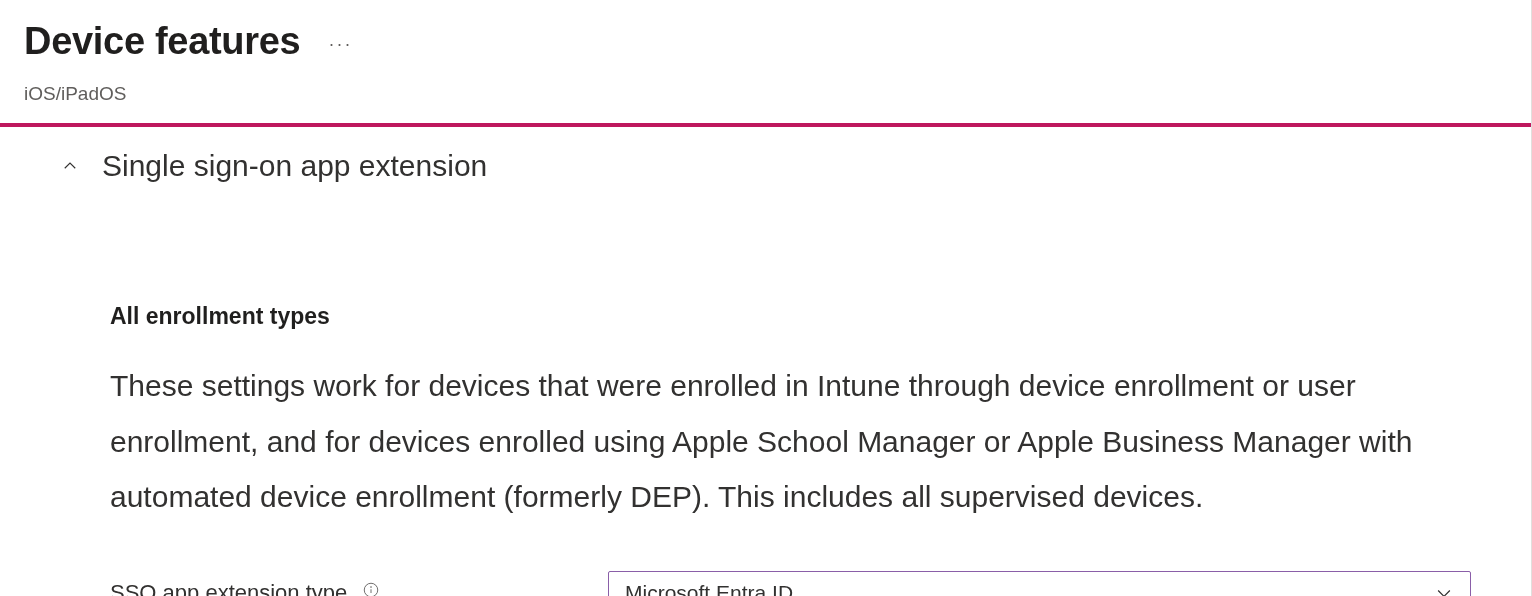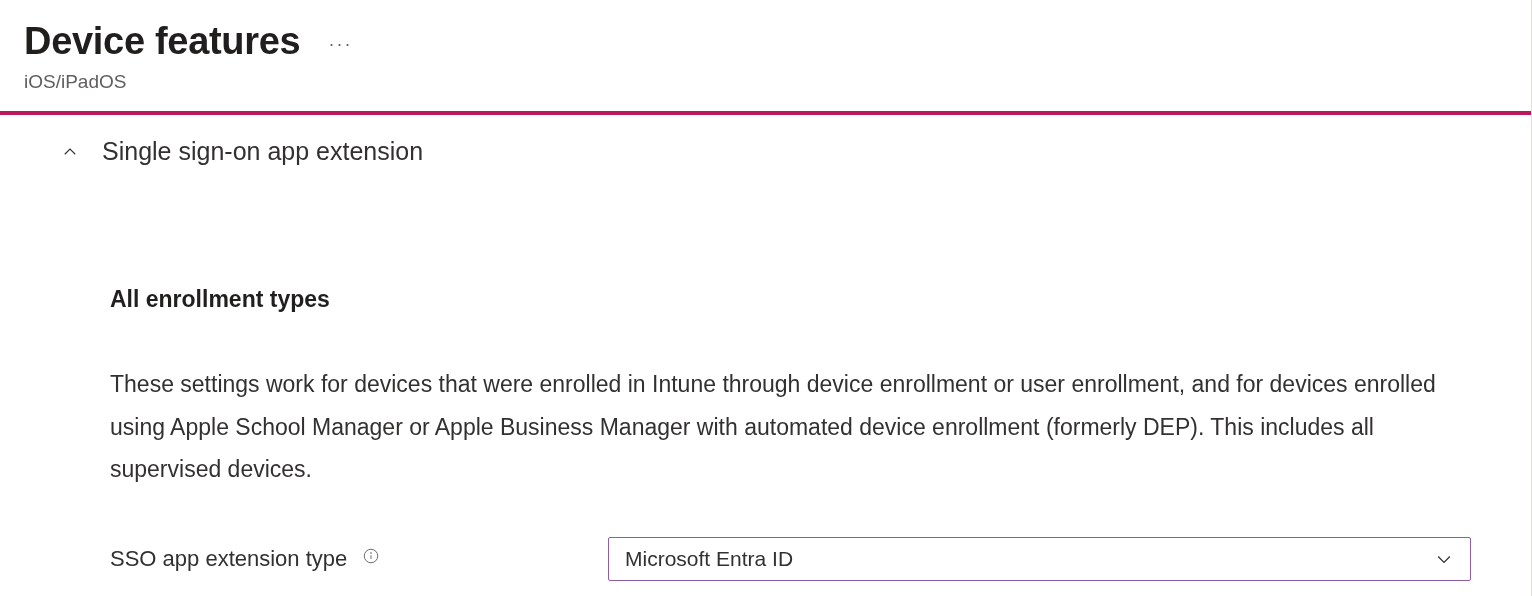--- a/index.html
+++ b/index.html
@@ -33,21 +33,21 @@
     .more-dots {
       font-size: 18px;
       color: #605e5c;
       letter-spacing: 2px;
       cursor: pointer;
       margin-top: 6px;
     }
     .subtitle {
       font-size: 19px;
       color: #605e5c;
-      margin-top: 8px;
+      margin-top: 20px;
     }
     .content {
       padding: 22px 60px 0 60px;
     }
     .section-header {
       display: flex;
       align-items: center;
       gap: 22px;
       cursor: pointer;
     }
@@ -59,46 +59,46 @@
       height: 20px;
     }
     .chevron svg {
       width: 18px;
       height: 18px;
       stroke: #323130;
       stroke-width: 1.5;
       fill: none;
     }
     .section-title {
-      font-size: 25px;
+      font-size: 30px;
       font-weight: 400;
       color: #323130;
     }
     .section-body {
       padding-left: 50px;
       padding-top: 40px;
     }
     .description {
       font-size: 23px;
       font-weight: 400;
       color: #323130;
       line-height: 1.5;
     }
     .sub-heading {
       font-size: 23px;
       font-weight: 600;
       color: #201f1e;
       margin-top: 80px;
     }
     .sub-description {
-      font-size: 23px;
+      font-size: 30px;
       font-weight: 400;
       color: #323130;
       line-height: 1.85;
-      margin-top: 50px;
+      margin-top: 28px;
       max-width: 1400px;
     }
     .form-row {
       display: flex;
       align-items: center;
       margin-top: 46px;
       gap: 0;
     }
     .form-label-wrap {
       display: flex;

